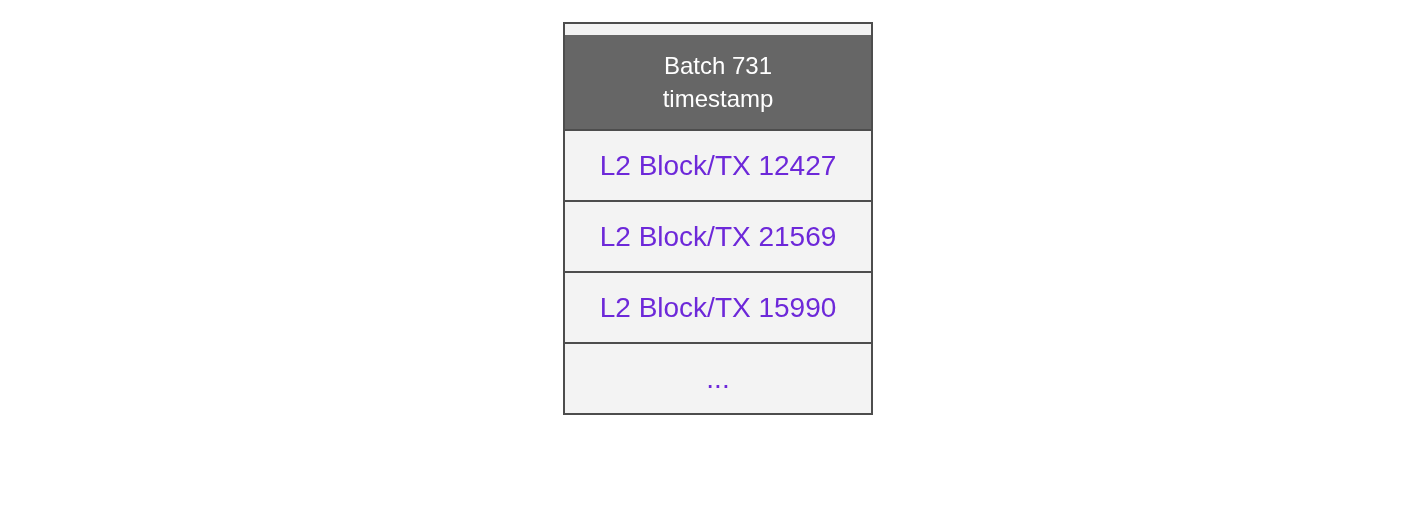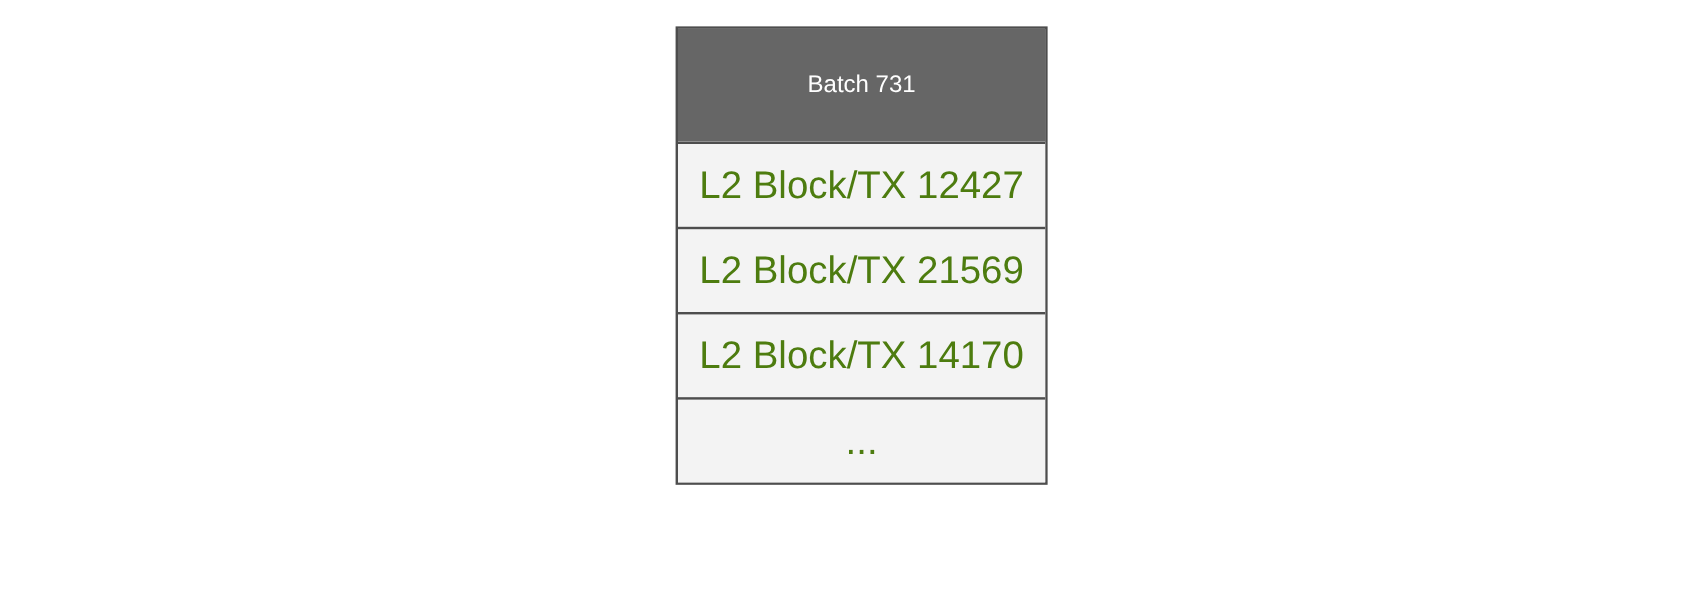--- a/index.html
+++ b/index.html
@@ -21,54 +21,56 @@
     top: 22px;
     width: 310px;
     box-sizing: border-box;
     border: 2px solid #4d4d4d;
     background: #f3f3f3;
   }
   .batch-header {
     height: 94px;
     background: #666666;
     color: #ffffff;
-    font-size: 20px;
+    font-size: 24px;
     line-height: 33px;
     display: flex;
     flex-direction: column;
     align-items: center;
     justify-content: center;
     text-align: center;
+    margin-top: 11px;
   }
   .batch-row {
     height: 69px;
     border-top: 2px solid #4d4d4d;
     background: #f3f3f3;
-    color: #4d7c0f;
-    font-size: 32px;
+    color: #6d28d9;
+    font-size: 28px;
     display: flex;
     align-items: center;
     justify-content: center;
     text-align: center;
   }
 </style>
 </head>
 <body>
 
 <div class="canvas">
   <div class="batch-box">
     <div class="batch-header">
       <div>Batch 731</div>
+      <div>timestamp</div>
     </div>
     <div class="batch-row">
       <span>L2 Block/TX 12427</span>
     </div>
     <div class="batch-row">
       <span>L2 Block/TX 21569</span>
     </div>
     <div class="batch-row">
-      <span>L2 Block/TX 14170</span>
+      <span>L2 Block/TX 15990</span>
     </div>
     <div class="batch-row">
       <span>...</span>
     </div>
   </div>
 </div>
 
 </body></html>

